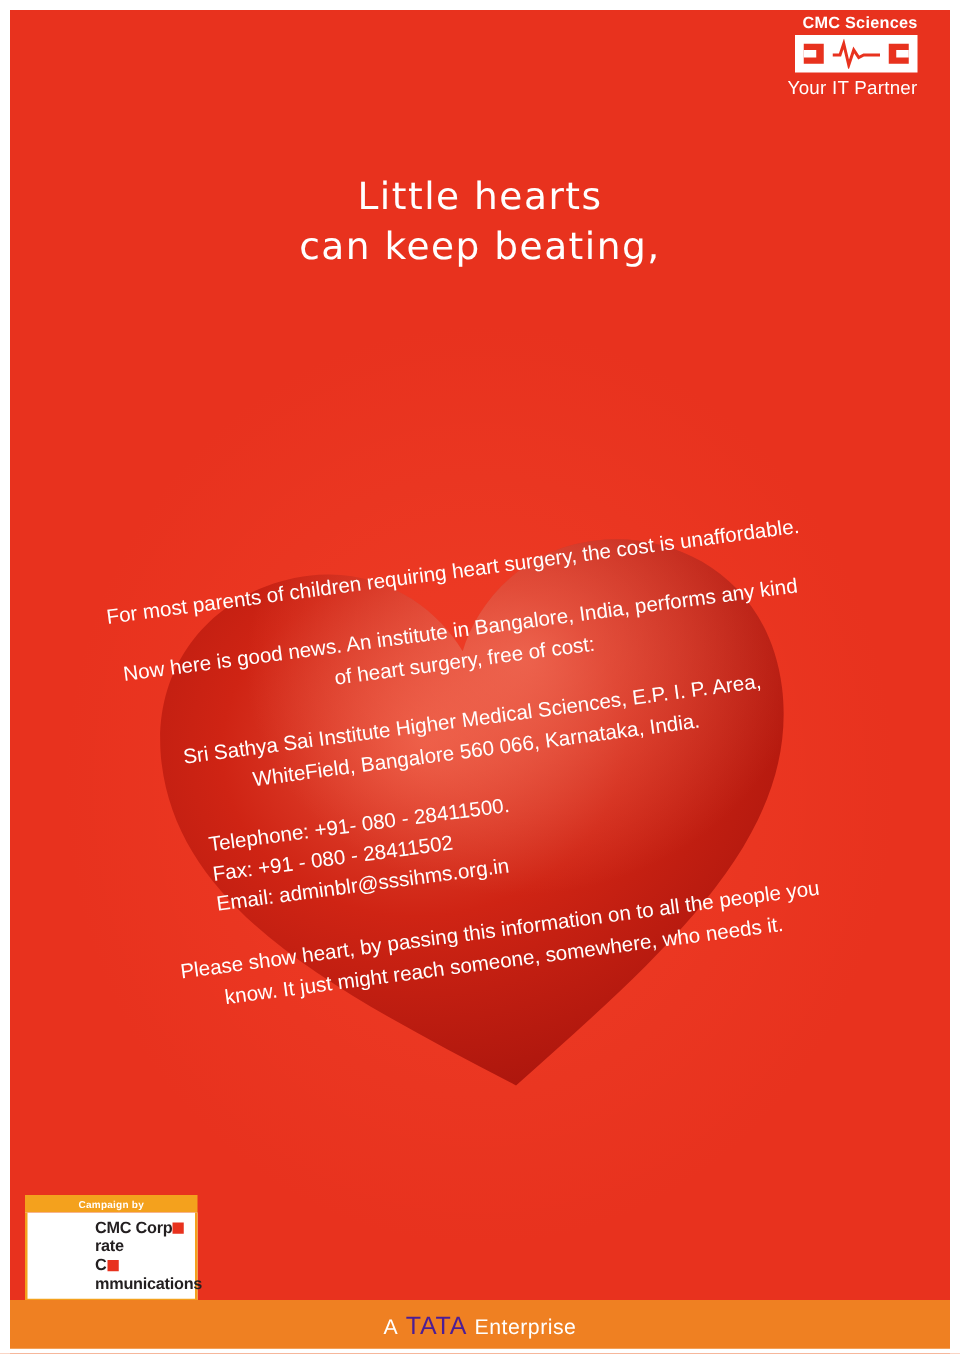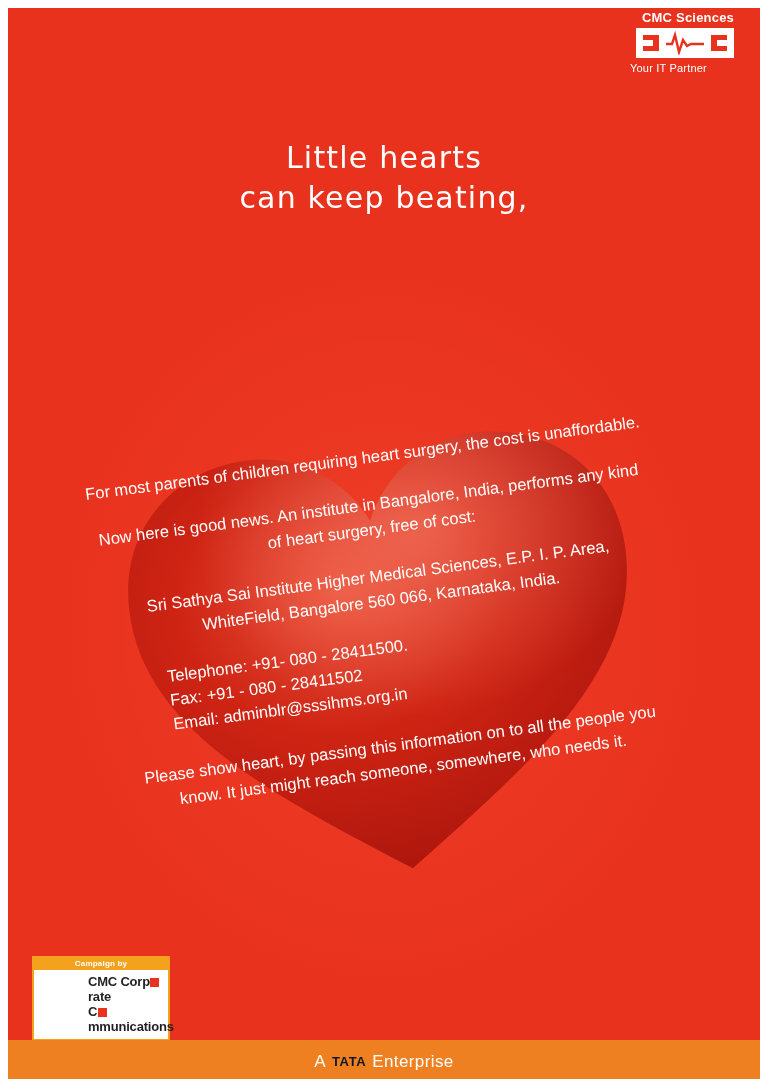--- a/index.html
+++ b/index.html
@@ -60,23 +60,23 @@
   .cmc-mark .c1b { left: 7px; top: 12px; width: 10px; height: 6px; background:#ffffff; }
   .cmc-mark .c2 { right: 7px; top: 7px;  width: 16px; height: 16px; }
   .cmc-mark .c2b { right: 7px; top: 12px; width: 10px; height: 6px; background:#ffffff; }
   .cmc-mark .ekg {
     position: absolute;
     left: 30px; top: 3px;
     width: 38px; height: 24px;
   }
   .cmc-logo .cmc-tag {
     color: #ffffff;
-    font-size: 11px;
+    font-size: 15px;
     margin-top: 4px;
-    text-align: left;
+    text-align: right;
     letter-spacing: 0.2px;
   }
 
   
   .headline {
     position: absolute;
     top: 138px;
     left: 0;
     width: 100%;
     text-align: center;
@@ -125,21 +125,21 @@
     text-align: left;
     margin-left: 58px;
     line-height: 24px;
     margin-bottom: 26px;
   }
   .copy p.last { margin-bottom: 0; }
 
   
   .campaign {
     position: absolute;
-    left: 32px;
+    left: 20px;
     bottom: 42px;
     width: 138px;
     z-index: 6;
   }
   .campaign .camp-by {
     background: #f4a11d;
     color: #ffffff;
     font-size: 8px;
     font-weight: bold;
     padding: 3px 0 2px 0;
@@ -182,23 +182,23 @@
     align-items: center;
     justify-content: center;
     z-index: 6;
   }
   .tata-bar .t-txt {
     color: #ffffff;
     font-size: 17px;
     letter-spacing: 0.4px;
   }
   .tata-bar .t-brand {
-    color: #0f172a;
-    font-size: 13px;
-    font-weight: bold;
+    color: #4c1d95;
+    font-size: 20px;
+    font-weight: normal;
     letter-spacing: 0.6px;
     margin: 0 6px;
   }
   
   .edge {
     position: absolute;
     background: #ffffff;
     z-index: 10;
   }
   .edge-l { left: 0; top: 0; width: 8px; height: 100%; }

